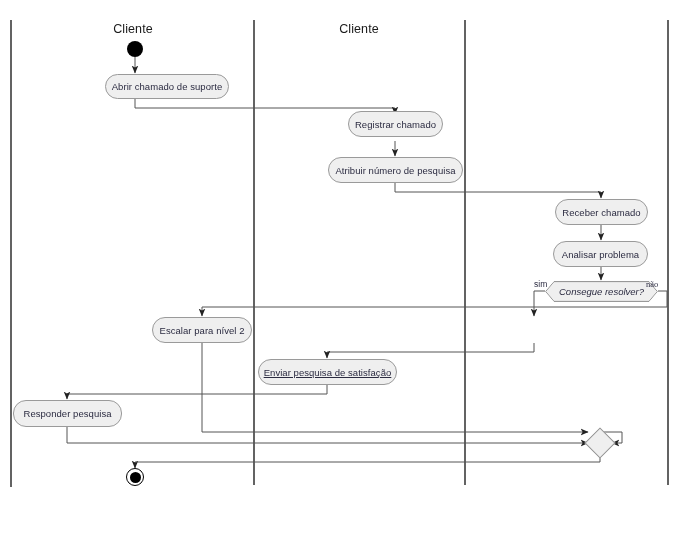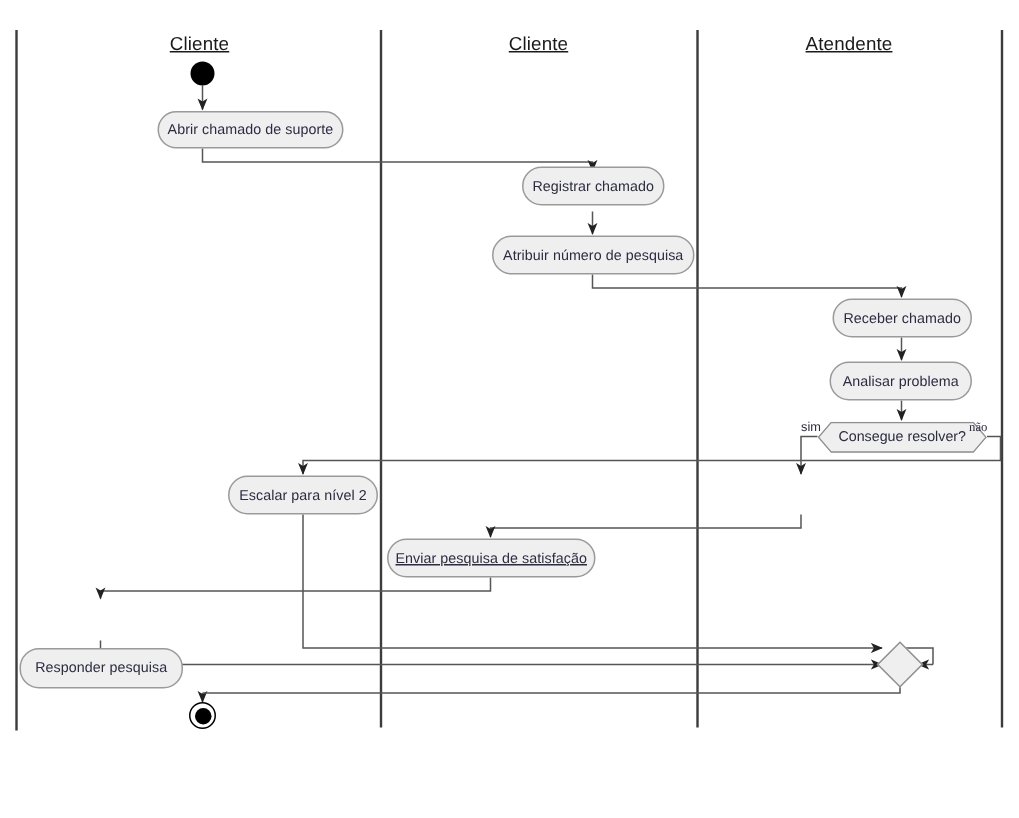--- a/index.html
+++ b/index.html
@@ -11,21 +11,20 @@
   #canvas{position:relative;width:679px;height:545px;background:#ffffff;}
 
   
   .lane-title{
     position:absolute;
     font-size:12.5px;
     color:#1a1a1a;
     text-align:center;
     white-space:nowrap;
     letter-spacing:0.1px;
-    text-decoration:underline;
   }
 
   
   .node{
     position:absolute;
     box-sizing:border-box;
     background:#efefef;
     border:1px solid #9a9a9a;
     border-radius:13px;
     display:flex;
@@ -138,50 +137,49 @@
 
     <g stroke="#555" stroke-width="1" fill="none">
       <path d="M600,432 L622,432 L622,443"></path>
       <path d="M622,443 L612,443" marker-end="url(#arw)" stroke="#555"></path>
       <path d="M600,454 L600,462 L135,462"></path>
     </g>
   </svg>
 
   <div class="lane-title" style="left:73px;top:22px;width:120px;">Cliente</div>
   <div class="lane-title" style="left:299px;top:22px;width:120px;">Cliente</div>
-  <div class="lane-title" style="left:506px;top:22px;width:120px;">Atendente</div>
 
   <div class="start-node" style="left:127px;top:41px;width:16px;height:16px;"></div>
 
   <div class="node" style="left:73px;top:74px;width:124px;height:25px;margin-left:32px;">Abrir chamado de suporte</div>
 
   <div class="node" style="left:348px;top:111px;width:95px;height:26px;">Registrar chamado</div>
 
   <div class="node" style="left:328px;top:157px;width:135px;height:26px;">Atribuir número de pesquisa</div>
 
   <div class="node" style="left:555px;top:199px;width:93px;height:26px;">Receber chamado</div>
 
   <div class="node" style="left:553px;top:241px;width:95px;height:26px;">Analisar problema</div>
 
   <div class="decision" style="left:545px;top:281px;width:113px;height:21px;">
     <svg width="113" height="21" style="position:absolute;left:0;top:0;" aria-hidden="true">
       <polygon points="9,0.6 104,0.6 112.4,10.5 104,20.4 9,20.4 0.6,10.5" fill="#efefef" stroke="#8f8f8f" stroke-width="1"></polygon>
     </svg>
-    <span style="position:relative;z-index:2;">Consegue resolver?</span>
+    <span style="position:relative;z-index:2;font-style:italic;">Consegue resolver?</span>
   </div>
 
   <div class="guard" style="left:534px;top:279px;">sim</div>
   <div class="guard" style="left:646px;top:279px;font-family:Liberation Serif, serif;">não</div>
 
 
   <div class="node" style="left:152px;top:317px;width:100px;height:26px;">Escalar para nível 2</div>
 
   <div class="node" style="left:258px;top:359px;width:139px;height:26px;text-decoration:underline;">Enviar pesquisa de satisfação</div>
 
-  <div class="node" style="left:13px;top:400px;width:109px;height:27px;margin-top:32px;">Responder pesquisa</div>
+  <div class="node" style="left:13px;top:400px;width:109px;height:27px;">Responder pesquisa</div>
 
   <div class="merge" style="left:589px;top:432px;width:22px;height:22px;"></div>
 
   <div class="end-node" style="left:126px;top:468px;width:18px;height:18px;">
     <span class="inner"></span>
   </div>
 
 </div>
 
 </body></html>

